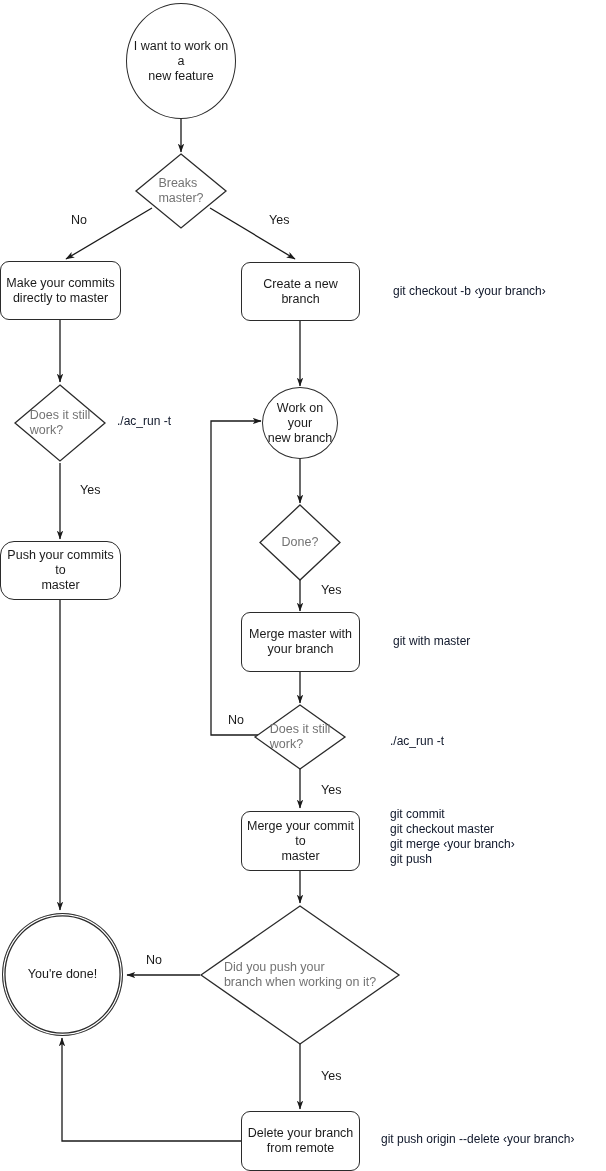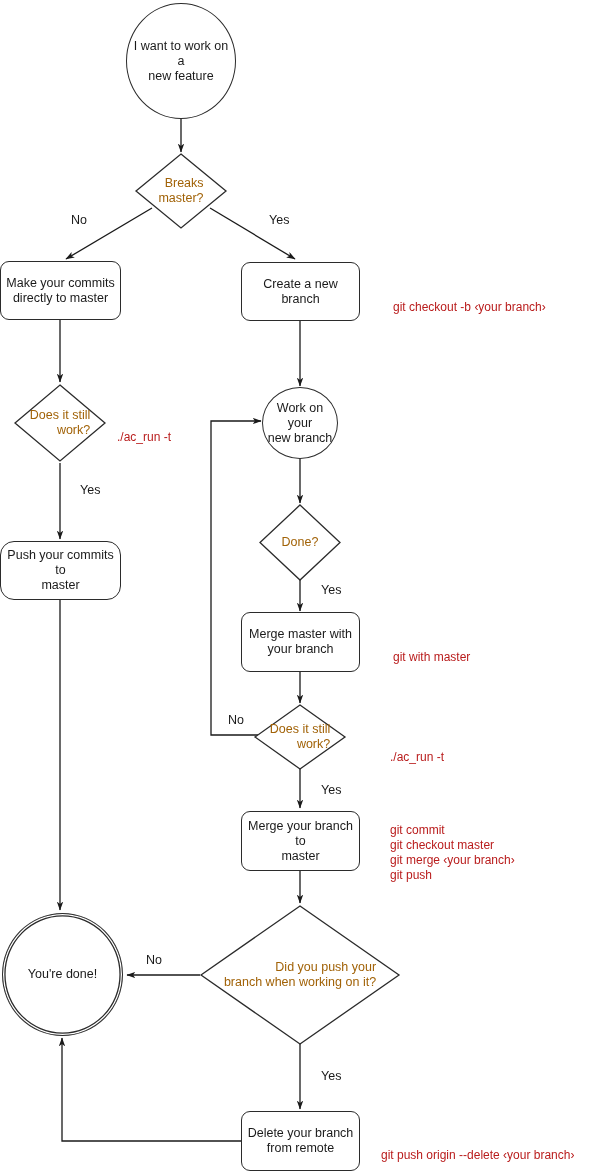--- a/index.html
+++ b/index.html
@@ -63,41 +63,40 @@
   }
   .decision .dlabel {
     position: absolute;
     left: 0;
     top: 0;
     width: 100%;
     height: 100%;
     display: flex;
     align-items: center;
     justify-content: center;
-    text-align: right;
-    color: #a16207;
+    text-align: left;
+    color: #737373;
     font-size: 12.5px;
     line-height: 15px;
     white-space: pre-line;
     pointer-events: none;
   }
   .edge-label {
     position: absolute;
     color: #1a1a1a;
     font-size: 12.5px;
     line-height: 15px;
     white-space: nowrap;
   }
   .annotation {
     position: absolute;
-    color: #b91c1c;
+    color: #0f172a;
     font-size: 12px;
     line-height: 15px;
     white-space: pre-line;
-    margin-top: 16px;
   }
 </style>
 </head>
 <body>
 
 <div id="canvas">
 
   <svg id="edges" viewBox="0 0 606 1171" xmlns="http://www.w3.org/2000/svg">
     <defs>
       <marker id="arrow" markerWidth="10" markerHeight="10" refX="8.4" refY="3.2" orient="auto" markerUnits="userSpaceOnUse">
@@ -194,21 +193,21 @@
 
   <div class="decision" style="left:254px; top:704px; width:92px; height:66px;">
     <svg width="92" height="66" viewBox="0 0 92 66" xmlns="http://www.w3.org/2000/svg">
       <polygon points="46,1 91,33 46,65 1,33" fill="#ffffff" stroke="#2b2b2b" stroke-width="1.3"></polygon>
     </svg>
     <div class="dlabel">Does it still
 work?</div>
   </div>
 
   <div class="node process" style="left:241px; top:811px; width:119px; height:60px;">
-    <span>Merge your branch to
+    <span>Merge your commit to
 master</span>
   </div>
 
   <div class="node terminal-double" style="left:2px; top:913px; width:121px; height:123px;">
     <span>You're done!</span>
   </div>
 
   <div class="decision" style="left:200px; top:905px; width:200px; height:140px;">
     <svg width="200" height="140" viewBox="0 0 200 140" xmlns="http://www.w3.org/2000/svg">
       <polygon points="100,1 199,70 100,139 1,70" fill="#ffffff" stroke="#2b2b2b" stroke-width="1.3"></polygon>

